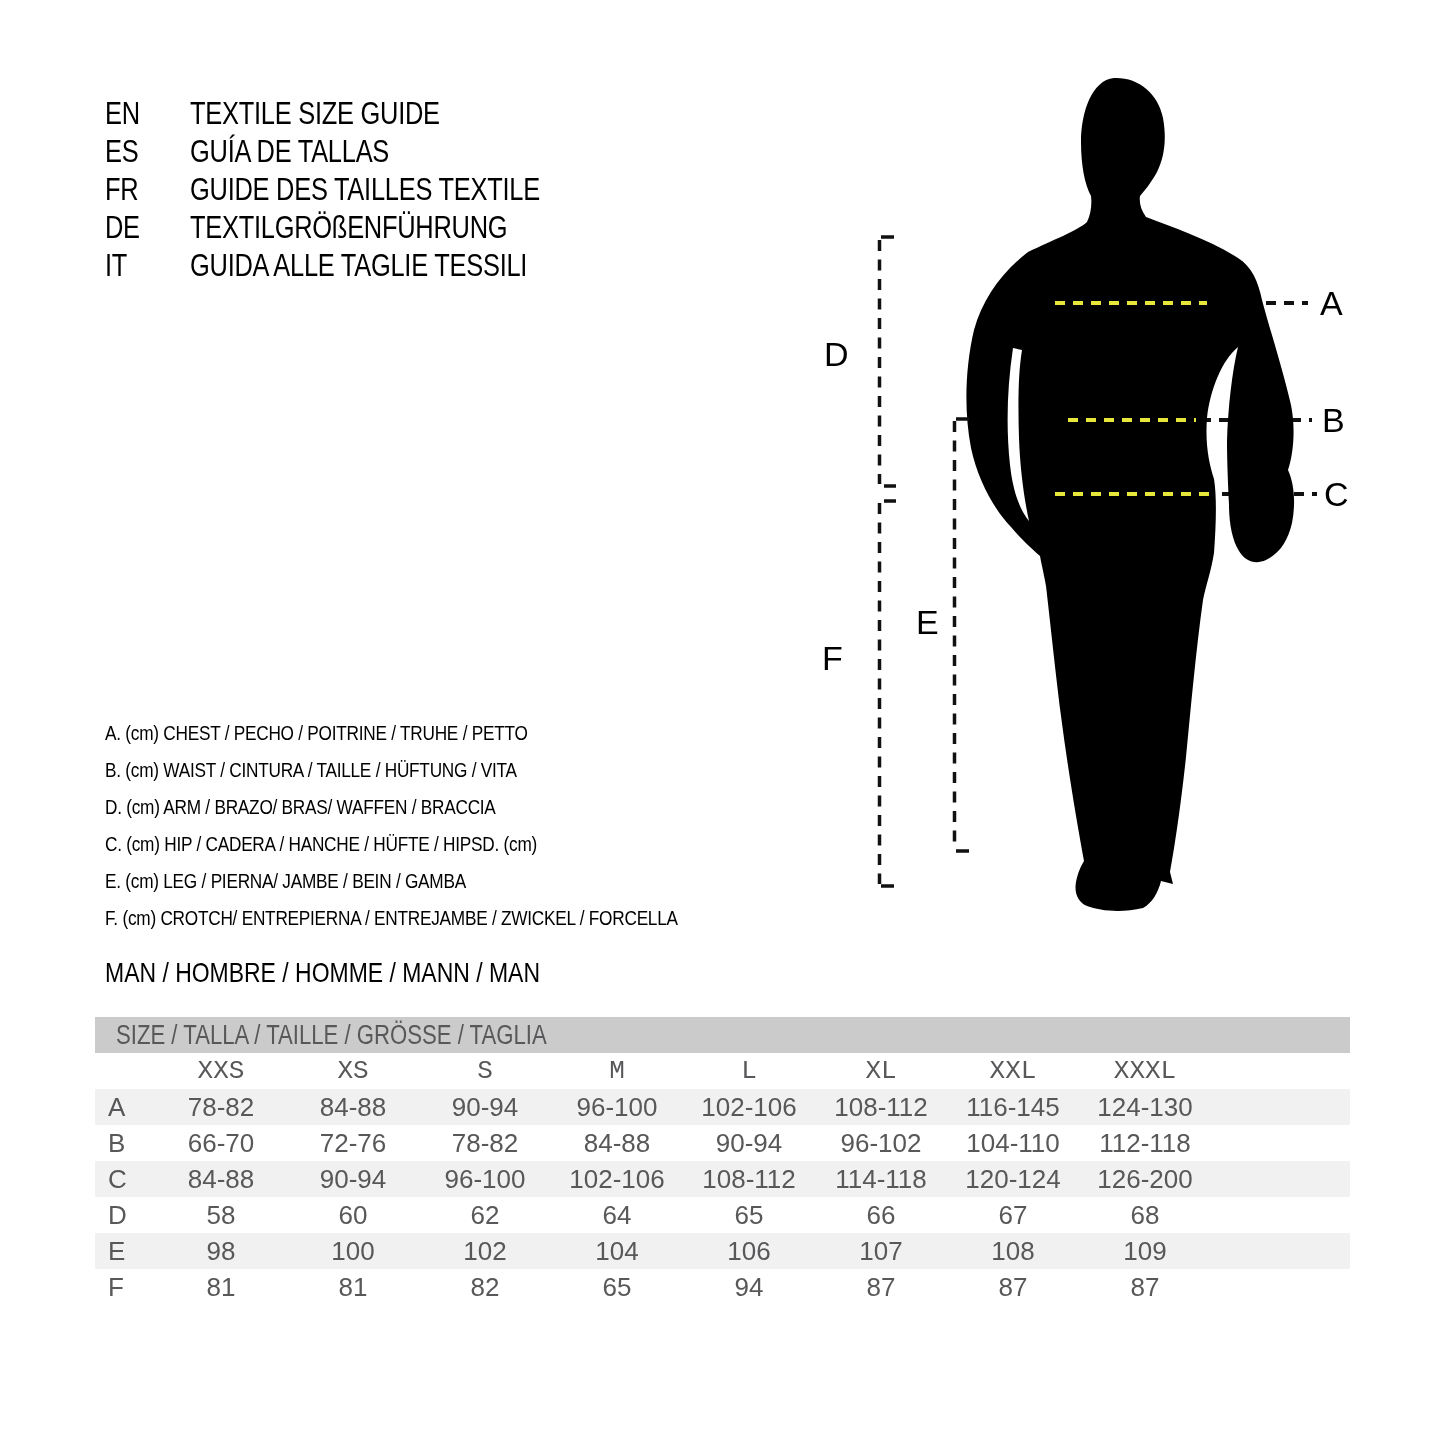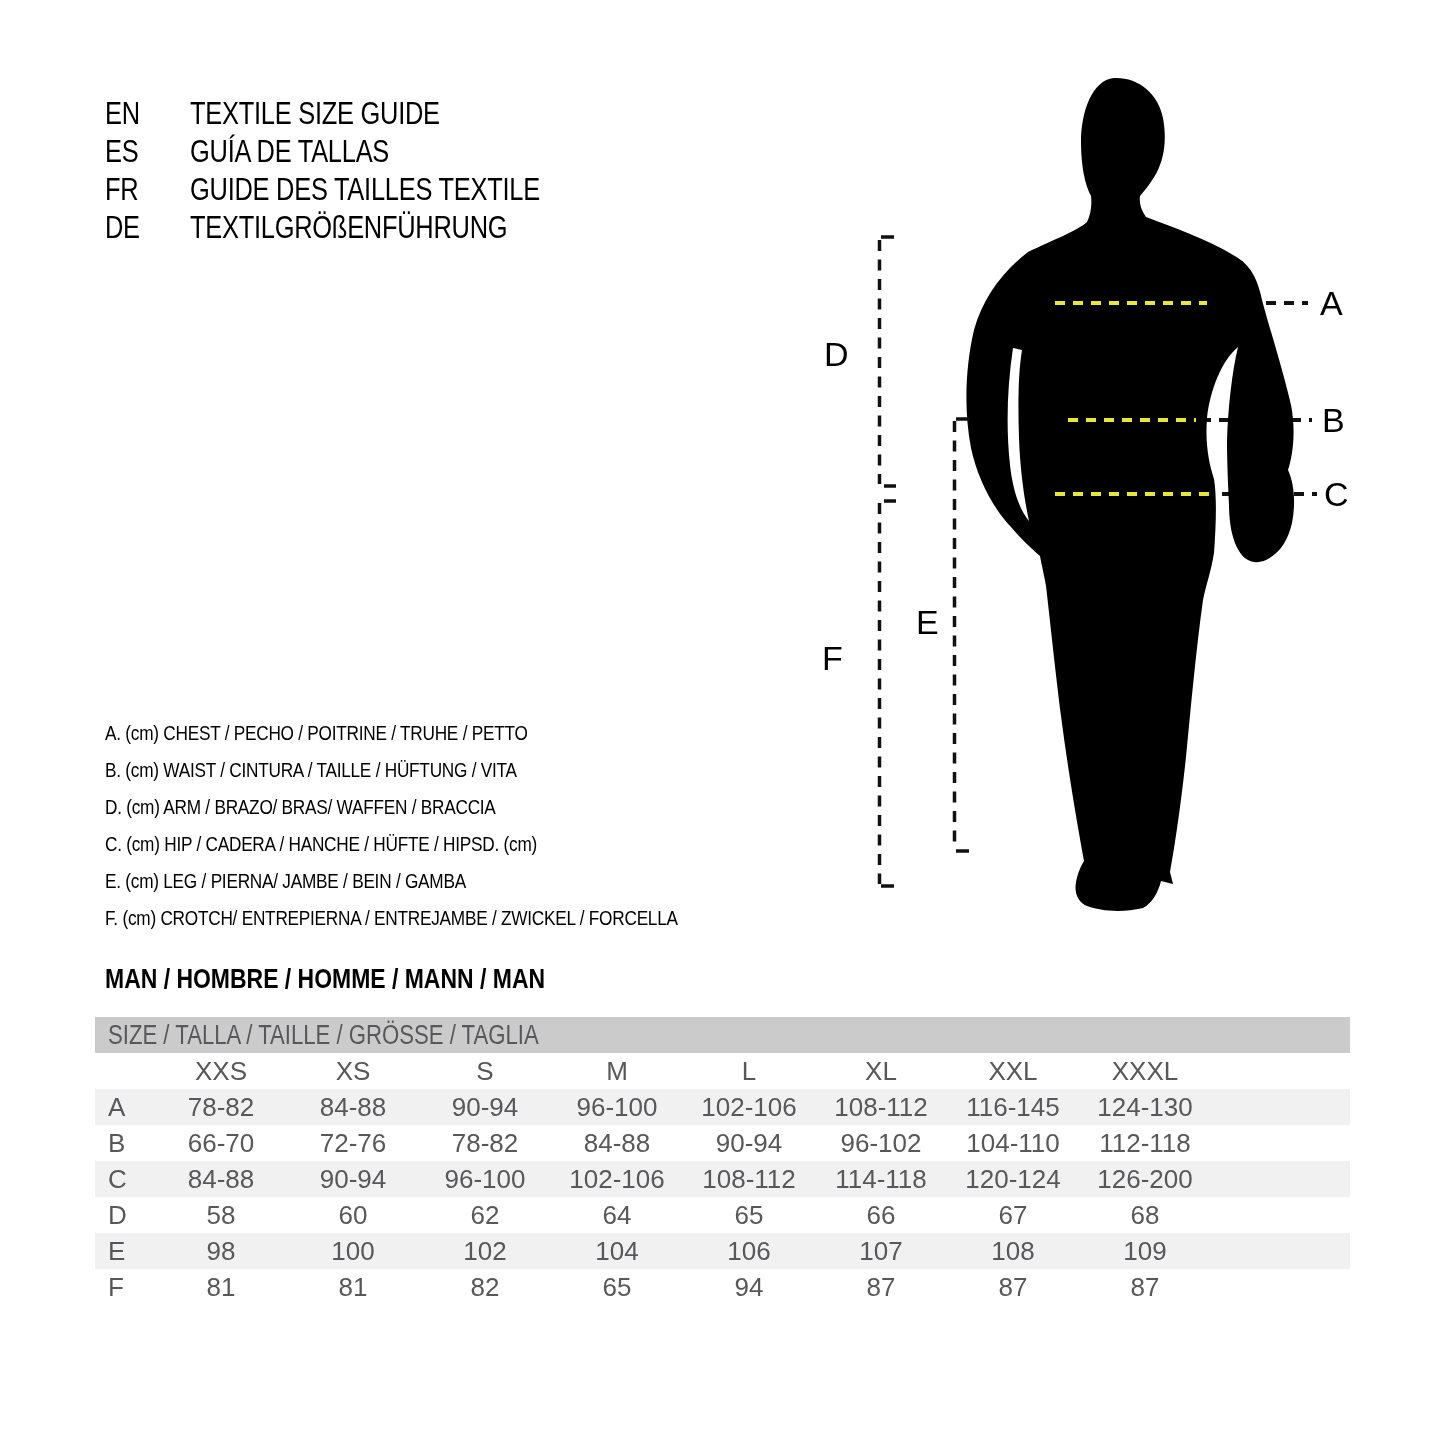--- a/index.html
+++ b/index.html
@@ -12,33 +12,33 @@
   
   .langs{position:absolute;left:105px;top:95px;}
   .lang-row{display:flex;height:38px;align-items:center;font-size:31px;letter-spacing:-0.3px;}
   .lang-code{width:85px;flex:0 0 85px;}
 
   
   .legend{position:absolute;left:105px;top:721px;}
   .legend-row{display:flex;height:37px;align-items:flex-start;font-size:21px;letter-spacing:-0.3px;}
 
   
-  .man-line{position:absolute;left:105px;top:957px;height:38px;display:flex;align-items:flex-end;font-size:28px;font-weight:bold;}
+  .man-line{position:absolute;left:105px;top:957px;height:38px;display:flex;align-items:flex-start;font-size:28px;}
 
   
   .figure-svg{position:absolute;left:820px;top:60px;width:580px;height:880px;}
 
   
   .table-wrap{position:absolute;left:95px;top:1017px;width:1255px;}
-  .table-bar{height:36px;background:#cbcbcb;display:flex;align-items:center;padding-left:13px;
+  .table-bar{height:36px;background:#cbcbcb;display:flex;align-items:center;padding-left:21px;
              font-size:27px;color:#58585a;}
   table.sizes{border-collapse:collapse;width:1255px;table-layout:fixed;color:#58585a;}
   table.sizes th,table.sizes td{font-weight:normal;font-size:26px;text-align:center;padding:0;height:36px;line-height:36px;}
   table.sizes .lbl{text-align:left;padding-left:13px;}
-  table.sizes thead th{height:20px;}
+  table.sizes thead th{height:20px;font-family:Liberation Mono, monospace;}
   tr.shade{background:#f1f1f1;}
 </style>
 </head>
 <body>
 
 <div class="canvas">
 
   <div class="langs">
     <div class="lang-row">
       <span class="lang-code"><span class="cond">EN</span></span>
@@ -48,20 +48,24 @@
       <span class="lang-code"><span class="cond">ES</span></span>
       <span class="cond">GUÍA DE TALLAS</span>
     </div>
     <div class="lang-row">
       <span class="lang-code"><span class="cond">FR</span></span>
       <span class="cond">GUIDE DES TAILLES TEXTILE</span>
     </div>
     <div class="lang-row">
       <span class="lang-code"><span class="cond">DE</span></span>
       <span class="cond">TEXTILGRÖßENFÜHRUNG</span>
+    </div>
+    <div class="lang-row">
+      <span class="lang-code"><span class="cond">IT</span></span>
+      <span class="cond">GUIDA ALLE TAGLIE TESSILI</span>
     </div>
   </div>
 
   <svg class="figure-svg" viewBox="820 60 580 880">
 
     <g stroke="#111" stroke-width="4" stroke-dasharray="10 8">
       <line x1="1212" y1="303" x2="1308" y2="303"></line>
       <line x1="1201" y1="420" x2="1312" y2="420"></line>
       <line x1="1222" y1="494" x2="1317" y2="494"></line>
     </g>

